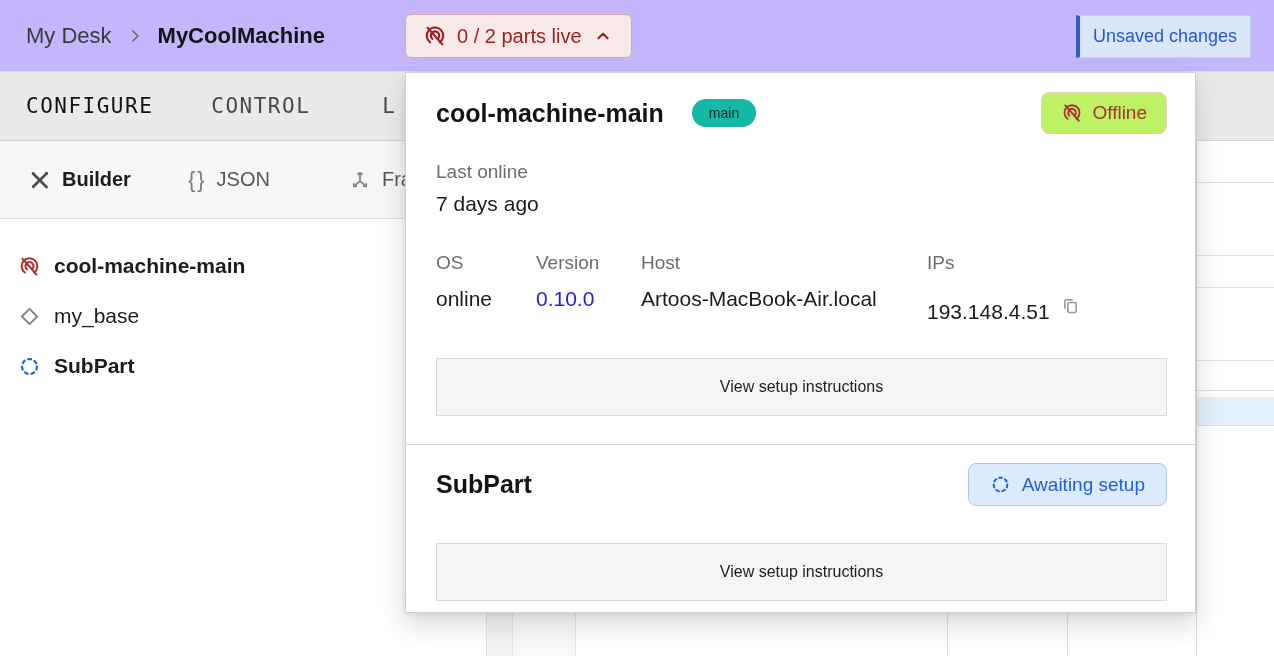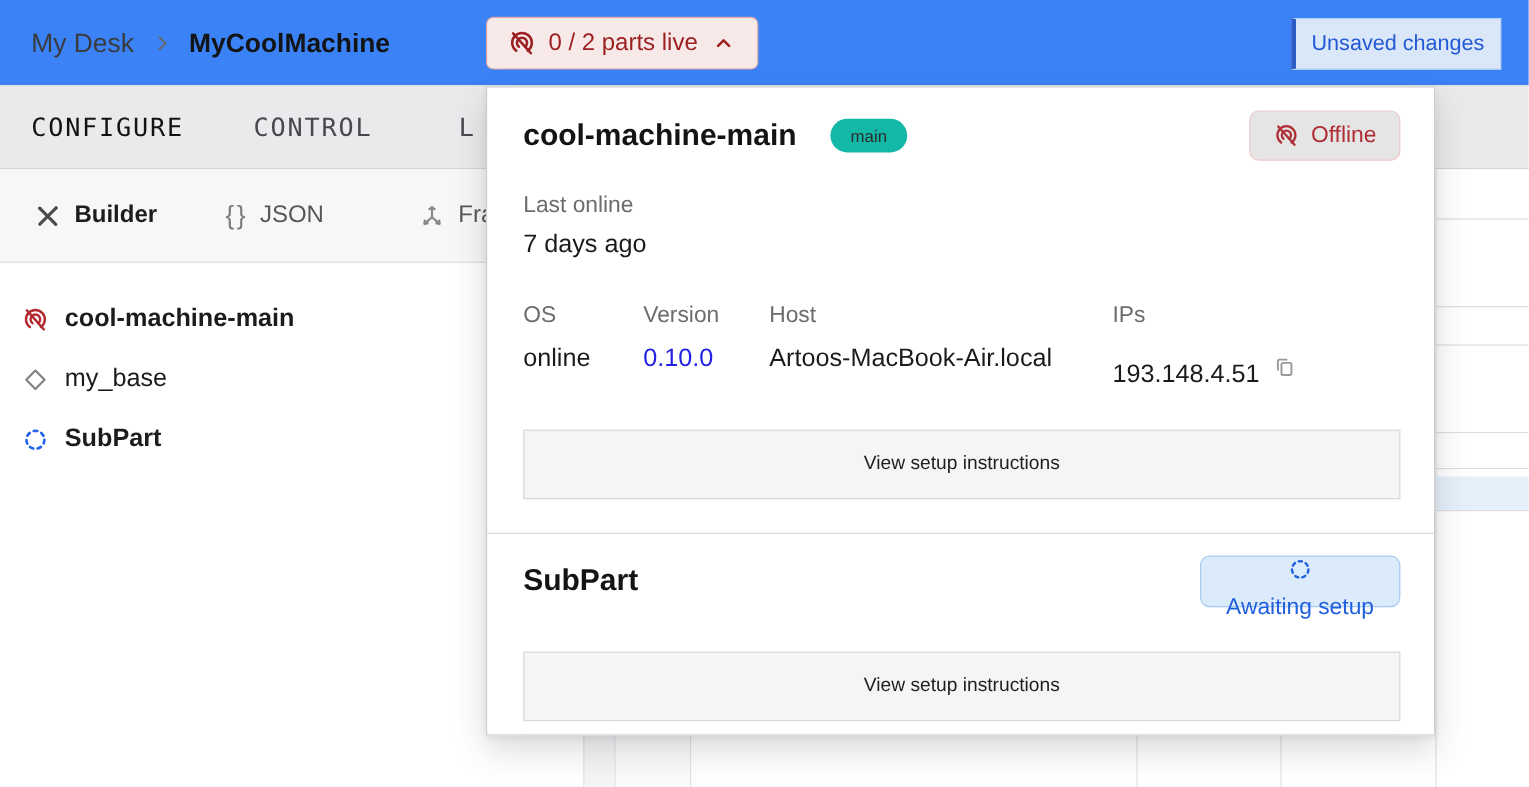--- a/index.html
+++ b/index.html
@@ -6,21 +6,21 @@
   html,body { width:1274px; height:656px; overflow:hidden; }
   body {
     position:relative;
     font-family:"Liberation Sans", sans-serif;
     background:#ffffff;
     color:#1b1c1d;
   }
   svg { display:block; }
 
   
-  .topbar { position:absolute; left:0; top:0; width:1274px; height:71px; background:#3b82f6; }
+  .topbar { position:absolute; left:0; top:0; width:1274px; height:71px; background:#c4b5fd; }
   .breadcrumb { position:absolute; left:26px; top:0; height:71px; display:flex; align-items:center; gap:13px; }
   .crumb-root { font-size:22px; color:#3a3b3e; cursor:pointer; }
   .crumb-current { font-size:22px; font-weight:700; color:#131415; }
 
   .parts-pill {
     position:absolute; left:405px; top:14px; height:44px;
     display:flex; align-items:center; gap:10px; padding:0 17px;
     background:#f8e9e9; border:1px solid #d9a7a8; border-radius:6px;
     color:#9c2022; font-size:20px; cursor:pointer;
   }
@@ -81,21 +81,21 @@
     box-shadow:0 12px 26px rgba(50,50,60,.18), 0 2px 6px rgba(0,0,0,.08);
     z-index:10;
   }
   .panel-section { padding:18px 28px 0 30px; }
 
   .part-header { height:44px; display:flex; align-items:center; gap:28px; }
   .part-title { font-size:25px; font-weight:700; color:#131415; }
   .main-badge { background:#14b8a6; border-radius:999px; padding:6px 17px; font-size:14px; color:#2a2b2d; }
   .offline-badge {
     margin-left:auto; height:42px; display:flex; align-items:center; gap:9px; padding:0 19px;
-    background:#e5e5e5; border:1px solid #efc9c9; border-radius:8px;
+    background:#bef264; border:1px solid #efc9c9; border-radius:8px;
     color:#af3036; font-size:19px;
   }
 
   .dim-label { font-size:19px; color:#6c6d70; }
   .big-value { font-size:21px; color:#1a1b1c; }
   .last-online-label { margin-top:26px; }
   .last-online-value { margin-top:9px; }
 
   .info-grid { display:flex; margin-top:36px; }
   .col-os { width:100px; }
@@ -113,21 +113,21 @@
     font-family:"Liberation Sans", sans-serif; font-size:16px; color:#1d1e20;
     display:flex; align-items:center; justify-content:center; cursor:pointer;
   }
   .panel-divider { height:1px; background:#d8d8da; margin-top:28px; }
 
   .subpart-header { display:flex; align-items:center; justify-content:space-between; }
   .subpart-title { font-size:25px; font-weight:700; color:#131415; }
   .awaiting-badge {
     height:43px; display:flex; align-items:center; gap:11px; padding:0 21px;
     background:#dcebfb; border:1px solid #a9c9f1; border-radius:8px;
-    color:#2160dd; font-size:19px;flex-direction:column;
+    color:#2160dd; font-size:19px;
   }
   .setup-btn.second { margin-top:37px; }
 </style>
 </head>
 <body>
 
 <div class="topbar">
   <div class="breadcrumb">
     <span class="crumb-root">My Desk</span>
     <span>

